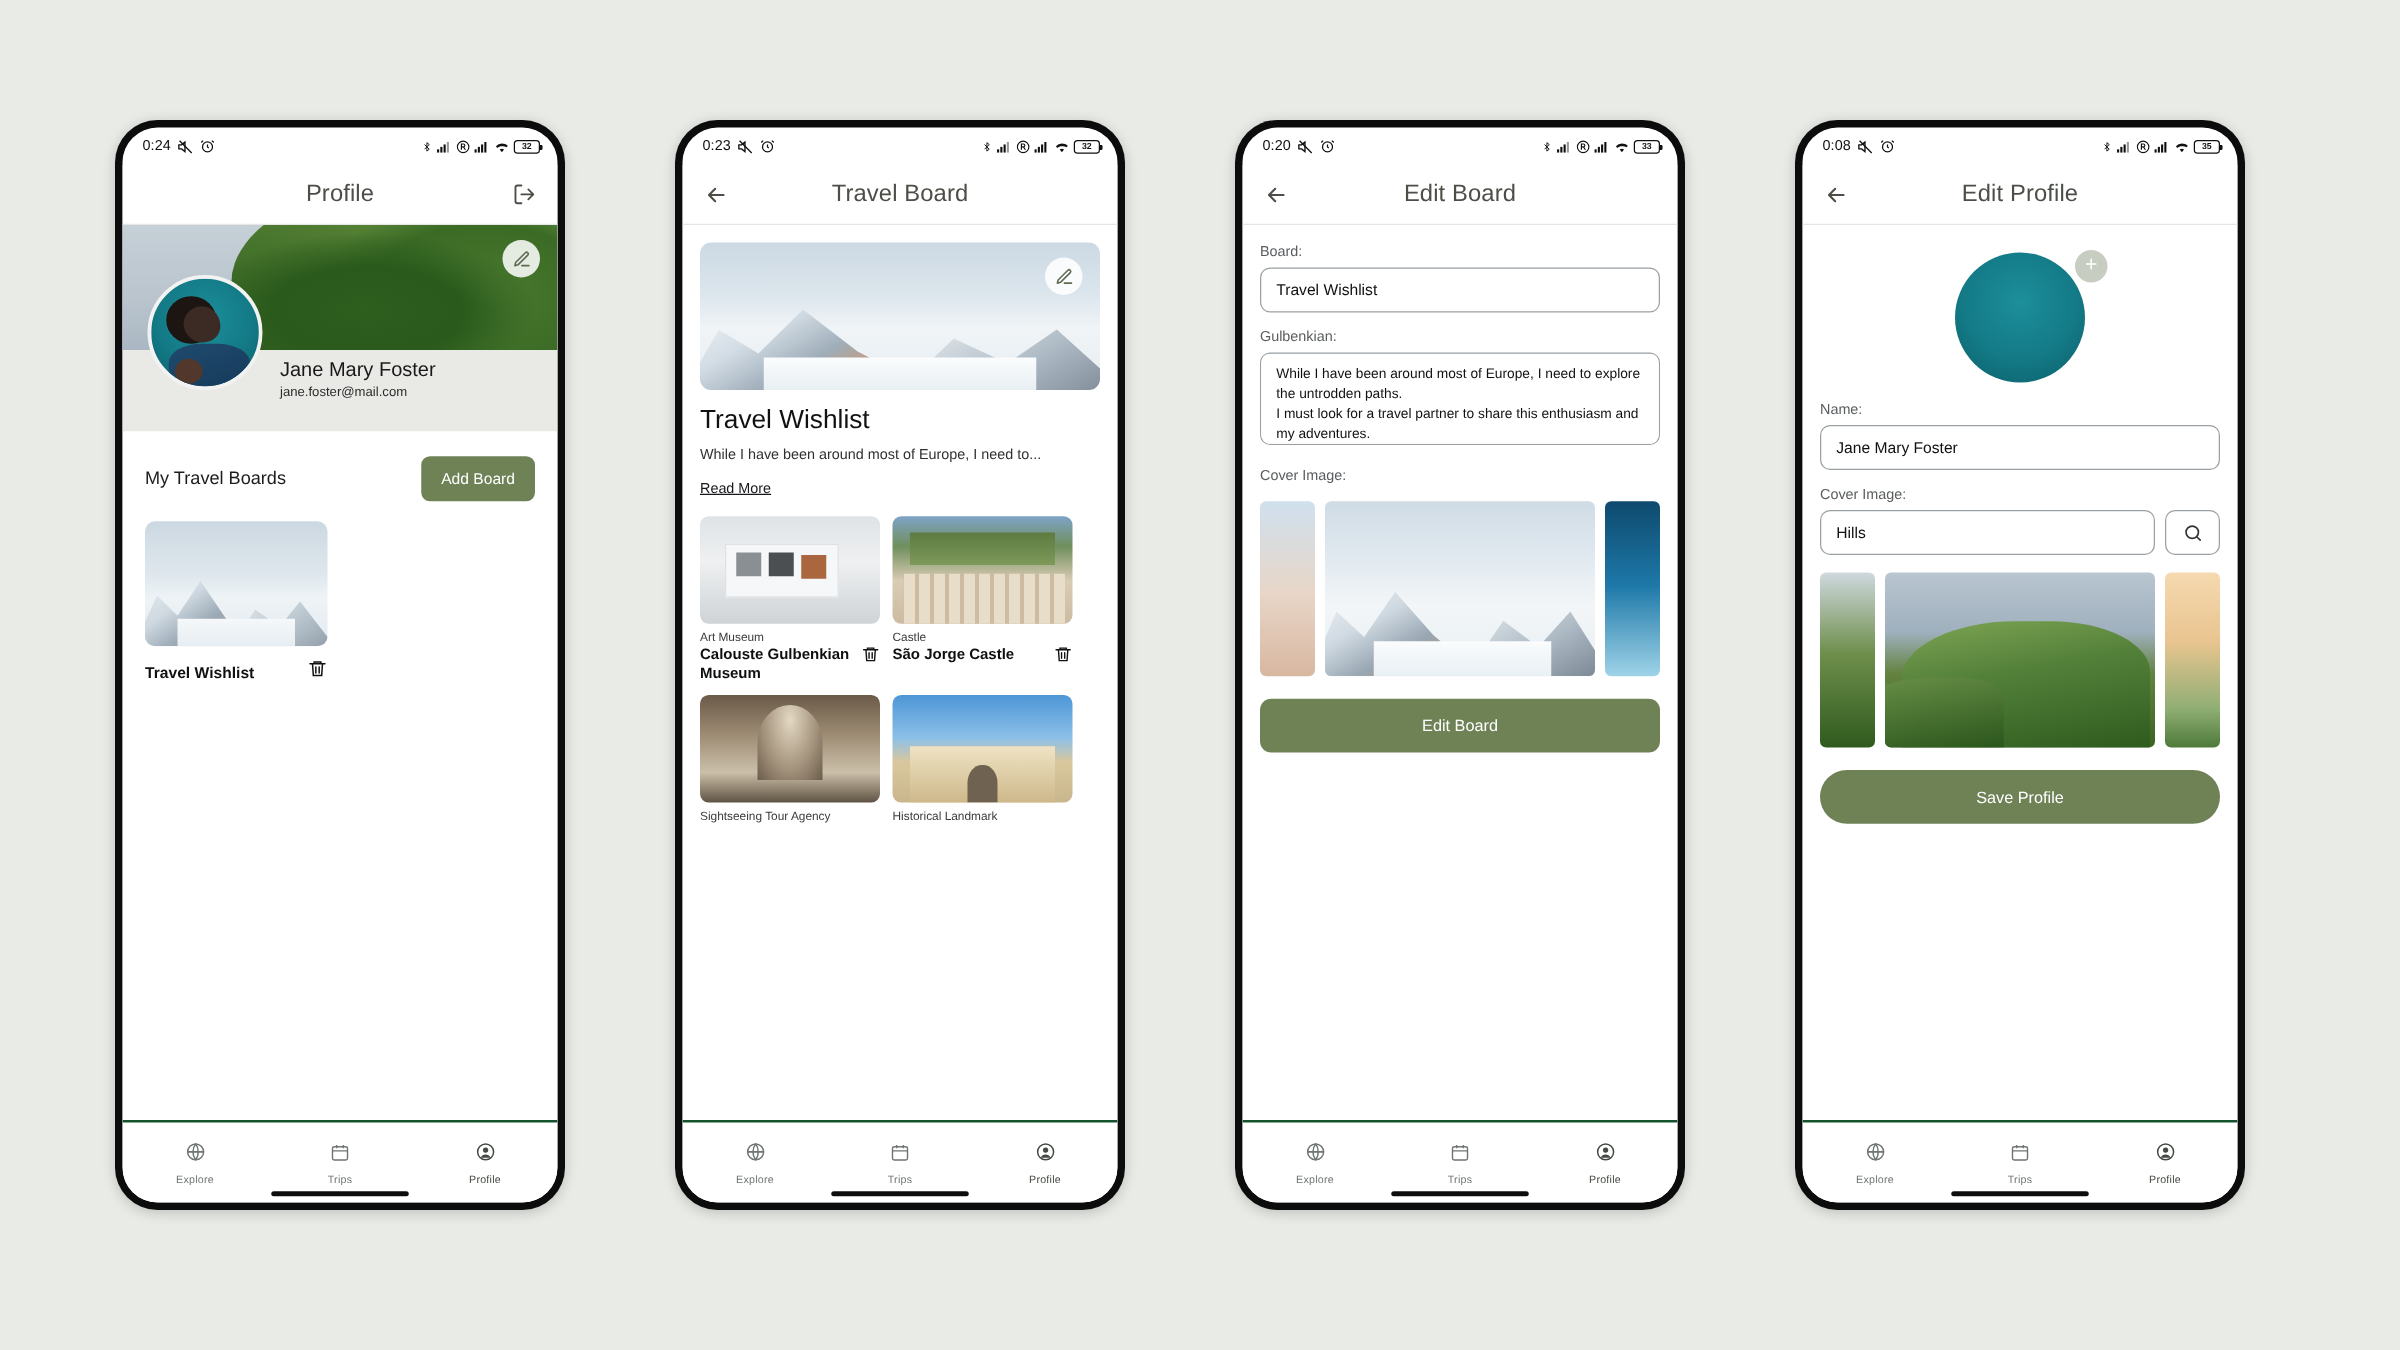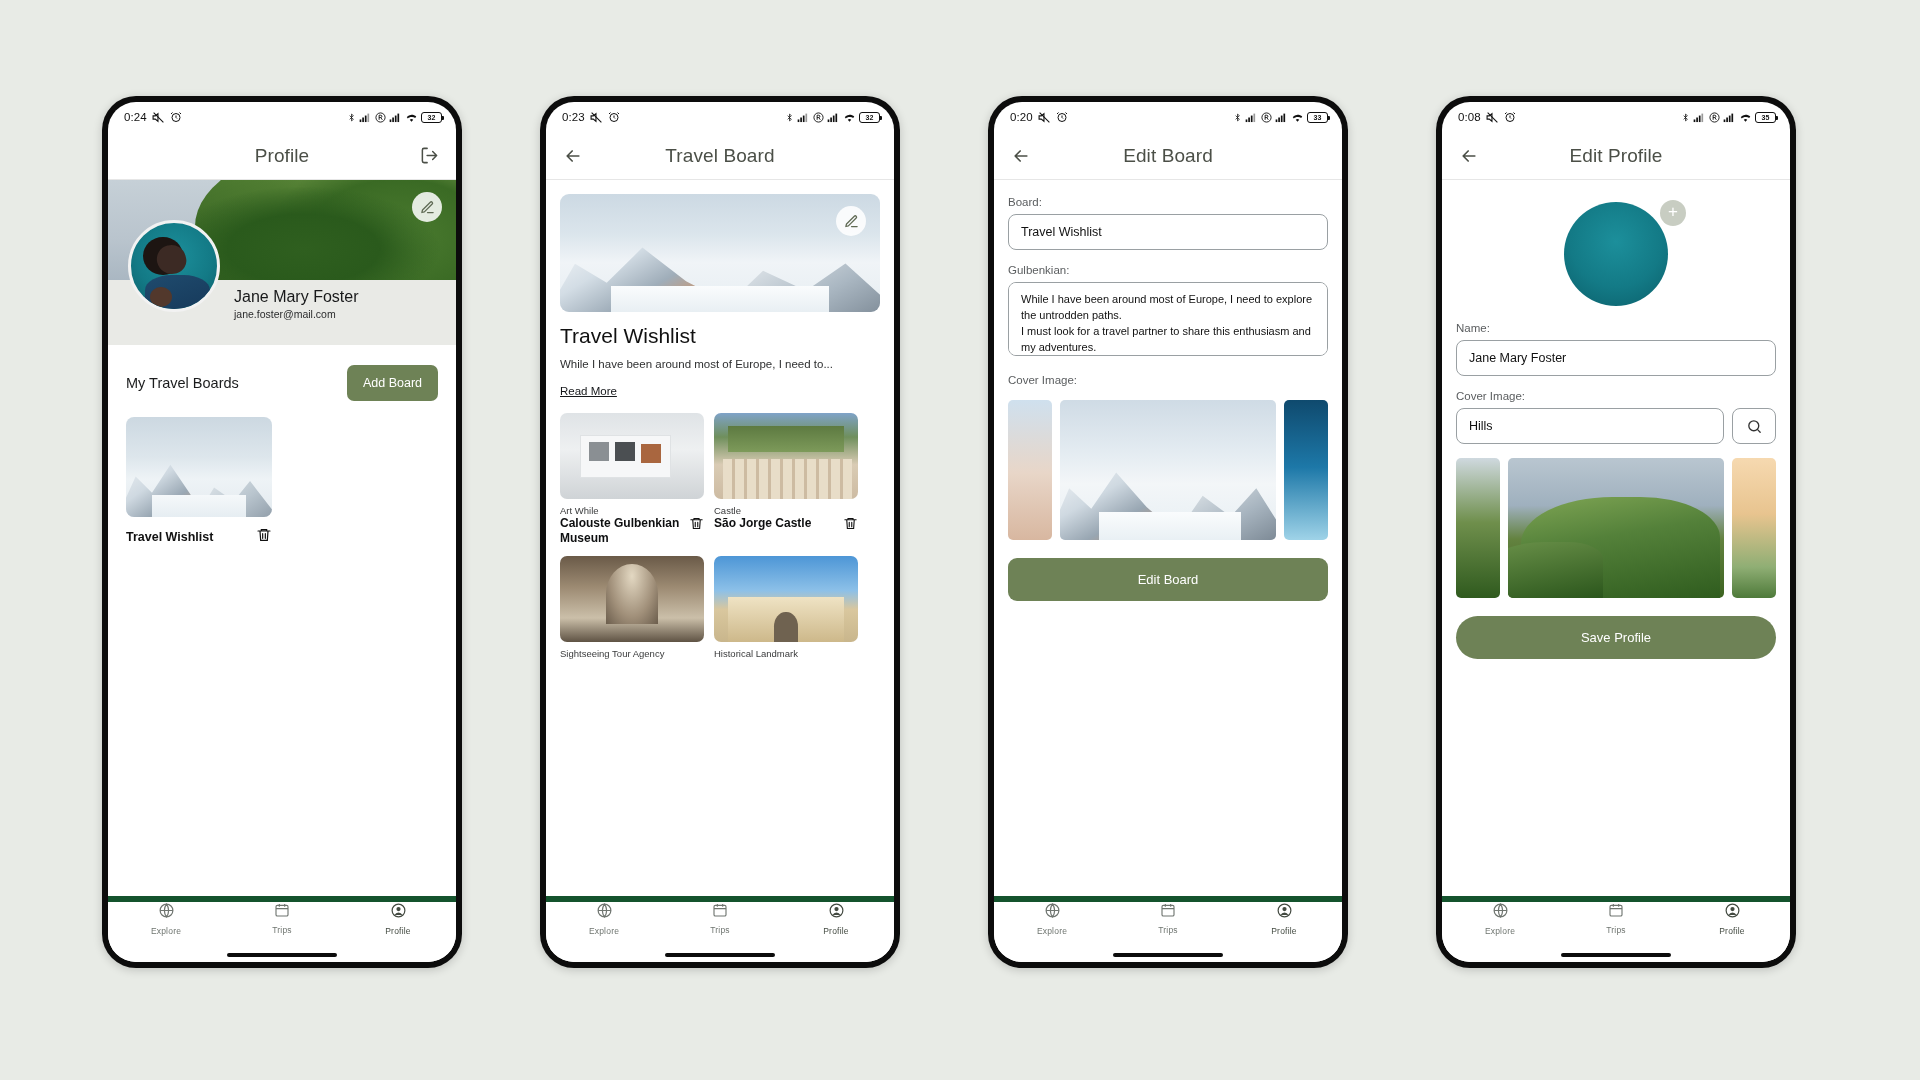--- a/index.html
+++ b/index.html
@@ -21,21 +21,21 @@
     box-shadow: 0 2px 10px rgba(0,0,0,.18);
   }
   .screen {
     position: relative;
     width: 100%; height: 100%;
     background: #fff;
     border-radius: 28px;
     overflow: hidden;
     display: flex; flex-direction: column;
   }
-  .p1 { left: 102px;  top: 96px; }
+  .p1 { left: 92px;  top: 96px; }
   .p2 { left: 540px; top: 96px; }
   .p3 { left: 988px; top: 96px; }
   .p4 { left: 1436px;top: 96px; }
 
   
   .statusbar {
     height: 30px; flex: 0 0 30px;
     display: flex; align-items: center; justify-content: space-between;
     padding: 0 14px 0 16px;
     font-size: 11.5px; color: #111; letter-spacing: .1px;
@@ -169,22 +169,22 @@
   }
   .board-row {
     display: flex; align-items: center; justify-content: space-between;
     width: 146px; margin-top: 10px;
   }
   .board-name { font-size: 12.5px; color: #111; font-weight: 700; }
 
   
   .bottomnav {
     flex: 0 0 52px; height: 52px;
-    display: flex; align-items: flex-start;
-    border-top: 6px solid #14532d; background: #fff;
+    display: flex; align-items: flex-end;
+    border-top: 2px solid #14532d; background: #fff;
   }
   .nav-item {
     flex: 1; display: flex; flex-direction: column;
     align-items: center; justify-content: center; gap: 3px;
     cursor: pointer; color: #6f7570;
   }
   .nav-item.active { color: #434a41; }
   .nav-label { font-size: 8.5px; letter-spacing: .2px; }
   .gesture-bar {
     flex: 0 0 14px; background: #fff;
@@ -568,21 +568,21 @@
             </div>
           </div>
 
           <div class="hero-title">Travel Wishlist</div>
           <div class="hero-desc">While I have been around most of Europe, I need to...</div>
           <div class="readmore">Read More</div>
 
           <div class="places">
             <div class="place">
               <div class="place-img pi-museum"></div>
-              <div class="place-cat">Art While</div>
+              <div class="place-cat">Art Museum</div>
               <div class="place-bot">
                 <div class="place-name">Calouste Gulbenkian Museum</div>
                 <span><svg width="15" height="15" viewBox="0 0 24 24" fill="none" stroke="#111" stroke-width="1.8" stroke-linecap="round">
                       <path d="M3 6h18M8 6V4h8v2M6 6l1 14h10l1-14M10 10v7M14 10v7"></path>
                     </svg></span>
               </div>
             </div>
 
             <div class="place">
               <div class="place-img pi-castle"></div>

